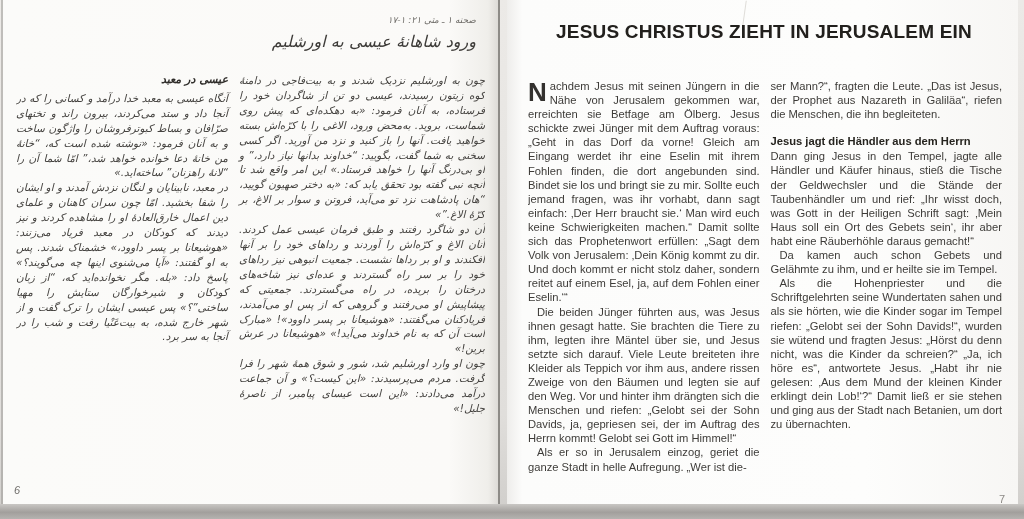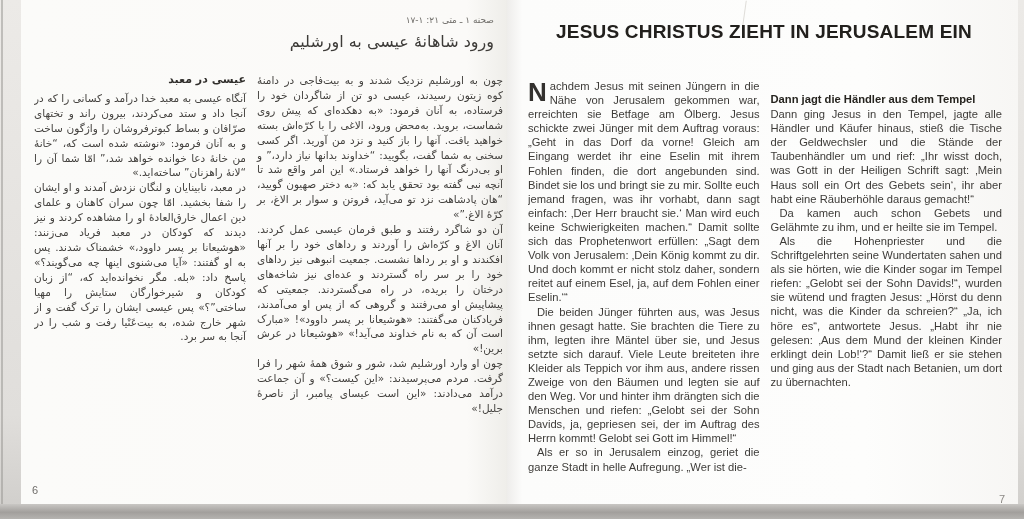--- a/index.html
+++ b/index.html
@@ -7,23 +7,23 @@
   body { font-family:"Liberation Sans", sans-serif; background:#8e8c89; }
 
   #scan { position:relative; width:1024px; height:519px; overflow:hidden;
           background:linear-gradient(180deg,#eceae7 0%, #e0dedb 80%, #cfcdca 100%); }
 
   .band-bottom { position:absolute; left:0; bottom:0; width:100%; height:15px;
           background:linear-gradient(180deg,#c9c7c4 0%, #a29f9c 55%, #b5b3b0 100%); }
   .edge-left { position:absolute; left:1px; top:0; width:2px; height:509px; background:#9b9996; opacity:.55; }
 
   .page { position:absolute; top:0; }
-  .page-left  { left:21px;  width:495px; height:507px;
+  .page-left  { left:3px;  width:495px; height:507px;
           background:linear-gradient(90deg,#fbfbf9 0%, #fbfaf8 90%, #efeeea 98%, #dddbd7 100%);
-          box-shadow:2px 0 0 #8d8b87; }
+          box-shadow:2px 0 0 #8d8b87;font-style:italic; }
   .page-right { left:507px; width:511px; height:509px;
           background:linear-gradient(90deg,#eeedeb 0%, #fcfcfb 3%, #fdfdfc 70%, #f7f6f4 100%); }
 
   
   .fa-head   { position:absolute; top:15px; right:22px; text-align:right; }
   .fa-kicker { font-family:"DejaVu Sans",sans-serif; font-size:9px; color:#6e6c68; }
   .fa-title  { font-family:"DejaVu Sans",sans-serif; font-size:16px; font-weight:400; color:#3d3b38; margin-top:7px;text-align:right; }
   .fa-cols   { position:absolute; top:73px; right:13px; left:13px; height:426px; display:flex; gap:11px; overflow:hidden; }
   .fa-col    { font-family:"DejaVu Sans",sans-serif; font-size:10.5px; line-height:14.9px; color:#44423f; text-align:justify; }
   .fa-col-first  { flex:0 0 246px; }
@@ -86,21 +86,22 @@
       <h1 class="de-title">JESUS CHRISTUS ZIEHT IN JERUSALEM EIN</h1>
     </div>
 
     <div class="de-cols">
       <div class="de-col">
         <p><span class="dropcap">N</span><span>achdem Jesus mit seinen Jüngern in die Nähe von Jerusalem gekommen war, erreichten sie Betfage am Ölberg. Jesus schickte zwei Jünger mit dem Auftrag voraus: „Geht in das Dorf da vorne! Gleich am Eingang werdet ihr eine Eselin mit ihrem Fohlen finden, die dort angebunden sind. Bindet sie los und bringt sie zu mir. Sollte euch jemand fragen, was ihr vorhabt, dann sagt einfach: ‚Der Herr braucht sie.‘ Man wird euch keine Schwierigkeiten machen.“ Damit sollte sich das Prophetenwort erfüllen: „Sagt dem Volk von Jerusalem: ‚Dein König kommt zu dir. Und doch kommt er nicht stolz daher, sondern reitet auf einem Esel, ja, auf dem Fohlen einer Eselin.‘“</span></p>
         <p class="ind">Die beiden Jünger führten aus, was Jesus ihnen gesagt hatte. Sie brachten die Tiere zu ihm, legten ihre Mäntel über sie, und Jesus setzte sich darauf. Viele Leute breiteten ihre Kleider als Teppich vor ihm aus, andere rissen Zweige von den Bäumen und legten sie auf den Weg. Vor und hinter ihm drängten sich die Menschen und riefen: „Gelobt sei der Sohn Davids, ja, gepriesen sei, der im Auftrag des Herrn kommt! Gelobt sei Gott im Himmel!“</p>
         <p class="ind">Als er so in Jerusalem einzog, geriet die ganze Stadt in helle Aufregung. „Wer ist die-</p>
       </div>
       <div class="de-col">
-        <h2 class="de-sub">Dann jagt die Händler aus dem Tempel</h2>
+        <p>ser Mann?“, fragten die Leute. „Das ist Jesus, der Prophet aus Nazareth in Galiläa“, riefen die Menschen, die ihn begleiteten.</p>
+        <h2 class="de-sub">Jesus jagt die Händler aus dem Herrn</h2>
         <p>Dann ging Jesus in den Tempel, jagte alle Händler und Käufer hinaus, stieß die Tische der Geldwechsler und die Stände der Taubenhändler um und rief: „Ihr wisst doch, was Gott in der Heiligen Schrift sagt: ‚Mein Haus soll ein Ort des Gebets sein‘, ihr aber habt eine Räuberhöhle daraus gemacht!“</p>
         <p class="ind">Da kamen auch schon Gebets und Gelähmte zu ihm, und er heilte sie im Tempel.</p>
         <p class="ind">Als die Hohenpriester und die Schriftgelehrten seine Wundertaten sahen und als sie hörten, wie die Kinder sogar im Tempel riefen: „Gelobt sei der Sohn Davids!“, wurden sie wütend und fragten Jesus: „Hörst du denn nicht, was die Kinder da schreien?“ „Ja, ich höre es“, antwortete Jesus. „Habt ihr nie gelesen: ‚Aus dem Mund der kleinen Kinder erklingt dein Lob!‘?“ Damit ließ er sie stehen und ging aus der Stadt nach Betanien, um dort zu übernachten.</p>
       </div>
     </div>
 
     <div class="pn pn-right">7</div>
   </div>
 
   <div class="band-bottom"></div>

